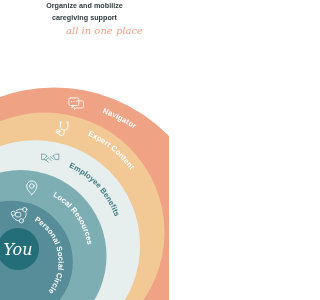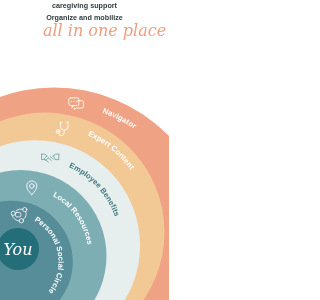--- a/index.html
+++ b/index.html
@@ -1,21 +1,21 @@
 <!DOCTYPE html>
 <html><head>
 <meta charset="utf-8">
 <title>Organize and mobilize caregiving support</title>
 <style>
   html,body{margin:0;padding:0;background:#ffffff;}
   body{width:169px;height:300px;overflow:hidden;font-family:"Liberation Sans",sans-serif;}
   #root{position:relative;width:169px;height:300px;background:#ffffff;overflow:hidden;}
   #hdr{position:absolute;left:0;top:0;width:169px;text-align:center;z-index:3;}
   #hdr .t1{font-size:7.2px;line-height:11.9px;font-weight:700;color:#303b3e;letter-spacing:0.02px;}
-  #hdr .t2{font-size:16px;line-height:14px;color:#EE9E7F;font-family:"DejaVu Serif",serif;font-style:italic;padding-left:40px;}
+  #hdr .t2{font-size:10px;line-height:14px;color:#EE9E7F;font-family:"DejaVu Serif",serif;font-style:italic;padding-left:40px;}
   svg{position:absolute;left:0;top:0;display:block;}
   .arclabel{font-family:"Liberation Sans",sans-serif;font-weight:700;fill:#ffffff;letter-spacing:0.1px;}
   .arclabel.dark{fill:#3d7b82;}
   .you{font-family:"DejaVu Serif",serif;font-style:italic;fill:#ffffff;}
 </style>
 </head>
 <body>
 
 <div id="root">
 
@@ -79,17 +79,17 @@
       <circle cx="13.3" cy="213.3" r="2.1"></circle>
       <circle cx="24.8" cy="209.6" r="2.1"></circle>
       <circle cx="21.4" cy="220.8" r="2.1"></circle>
       <path d="M16.1 210.6a8 8 0 0 1 6.8-1.4"></path>
       <path d="M12.1 215.4a8.5 8.5 0 0 0 7.2 5.6"></path>
       <path d="M25.8 211.6a7 7 0 0 1-2.5 7.8"></path>
     </g>
   </svg>
 
   <div id="hdr">
+    <div class="t1">Organize and mobilize</div>
     <div class="t1">caregiving support</div>
-    <div class="t1">Organize and mobilize</div>
     <div class="t2">all in one place</div>
   </div>
 </div>
 
 </body></html>

